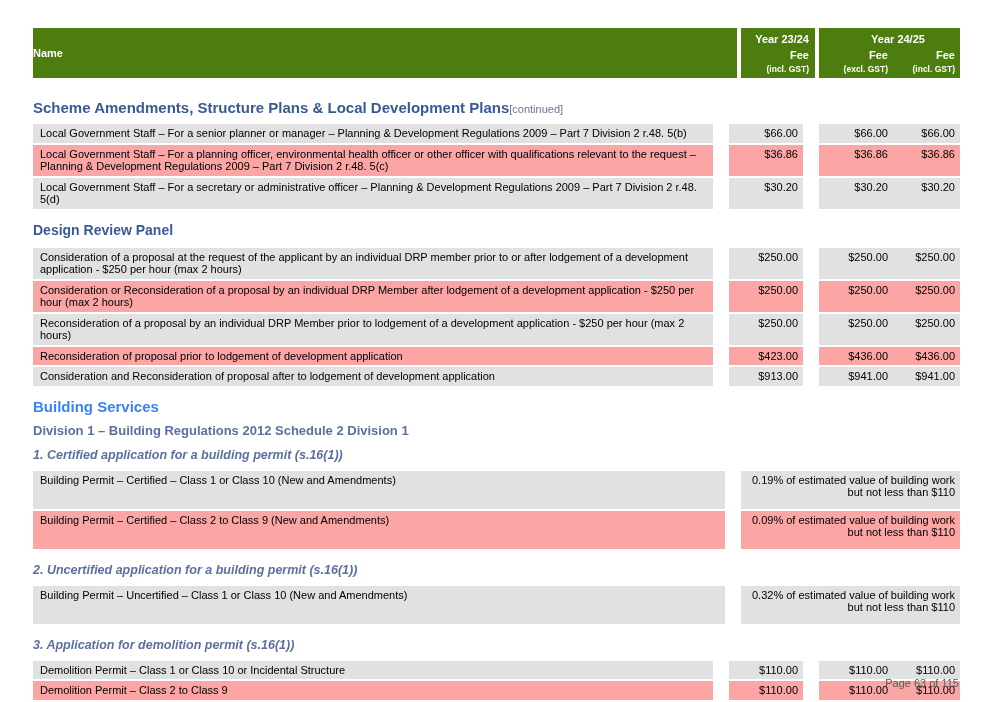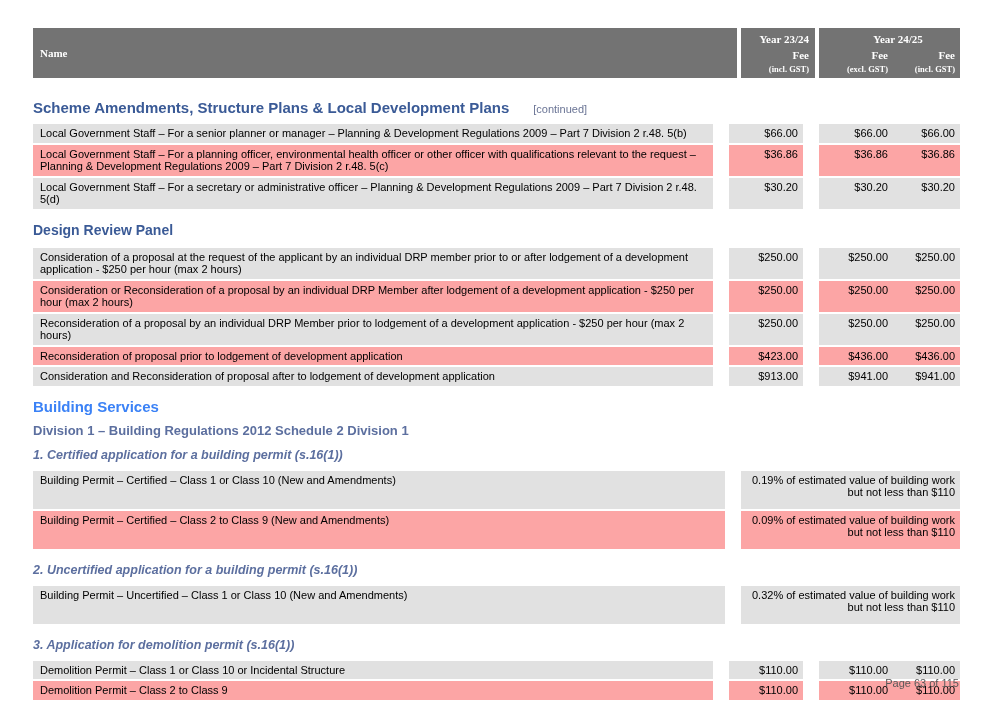--- a/index.html
+++ b/index.html
@@ -5,35 +5,35 @@
   * { margin:0; padding:0; box-sizing:border-box; }
   html,body { background:#ffffff; }
   .page {
     position:relative; width:992px; height:702px; background:#ffffff;
     font-family:"Liberation Sans", sans-serif; color:#111111; overflow:hidden;
   }
   .content { position:absolute; left:33px; top:28px; width:927px; }
 
   
   .thead { display:flex; gap:4px; height:50px; }
-  .th { background:#737373; color:#ffffff; font-weight:bold; font-size:11px;font-family:Liberation Serif, serif; }
-  .th-name { flex:1; display:flex; align-items:center; padding-left:7px; }
+  .th { background:#4d7c0f; color:#ffffff; font-weight:bold; font-size:11px; }
+  .th-name { flex:1; display:flex; align-items:center; }
   .th-fee1 { width:74px; display:flex; flex-direction:column; justify-content:space-between;
              text-align:right; padding:5px 6px 4px 0; }
   .th-group { width:141px; display:flex; flex-direction:column; justify-content:space-between;
               padding:5px 5px 4px 0; }
   .gst-small { font-size:8.5px; }
   .thg-title { text-align:center; padding-left:22px; }
   .thg-row { display:flex; }
   .thg-c1 { width:69px; text-align:right; }
   .thg-c2 { flex:1; text-align:right; }
 
   
   .sec-title { font-size:15px; font-weight:bold; color:#3a5a96; margin:21px 0 8px 0; }
-  .continued { font-size:11px; font-weight:normal; font-style:normal; color:#6a7495; margin-left:24px; }
+  .continued { font-size:11px; font-weight:normal; font-style:normal; color:#6a7495; margin-left:0; }
   .sec-title-2 { font-size:14px; font-weight:bold; color:#3a5a96; margin:13px 0 10px 0; }
   .bs-title { font-size:15px; font-weight:bold; color:#3b82f6; margin:12px 0 0 0; }
   .division-title { font-size:13px; font-weight:bold; color:#5c6f9f; margin:8px 0 0 0; }
   .numbered-title { font-size:12.5px; font-weight:bold; font-style:italic; color:#5c6f9f; margin:10px 0 9px 0; }
   .numbered-title.spaced { margin-top:14px; }
 
   
   .tbl { }
   .row { display:flex; gap:16px; margin-bottom:2px; font-size:11px; line-height:12.5px; color:#000; }
   .row > div { min-height:18px; }

